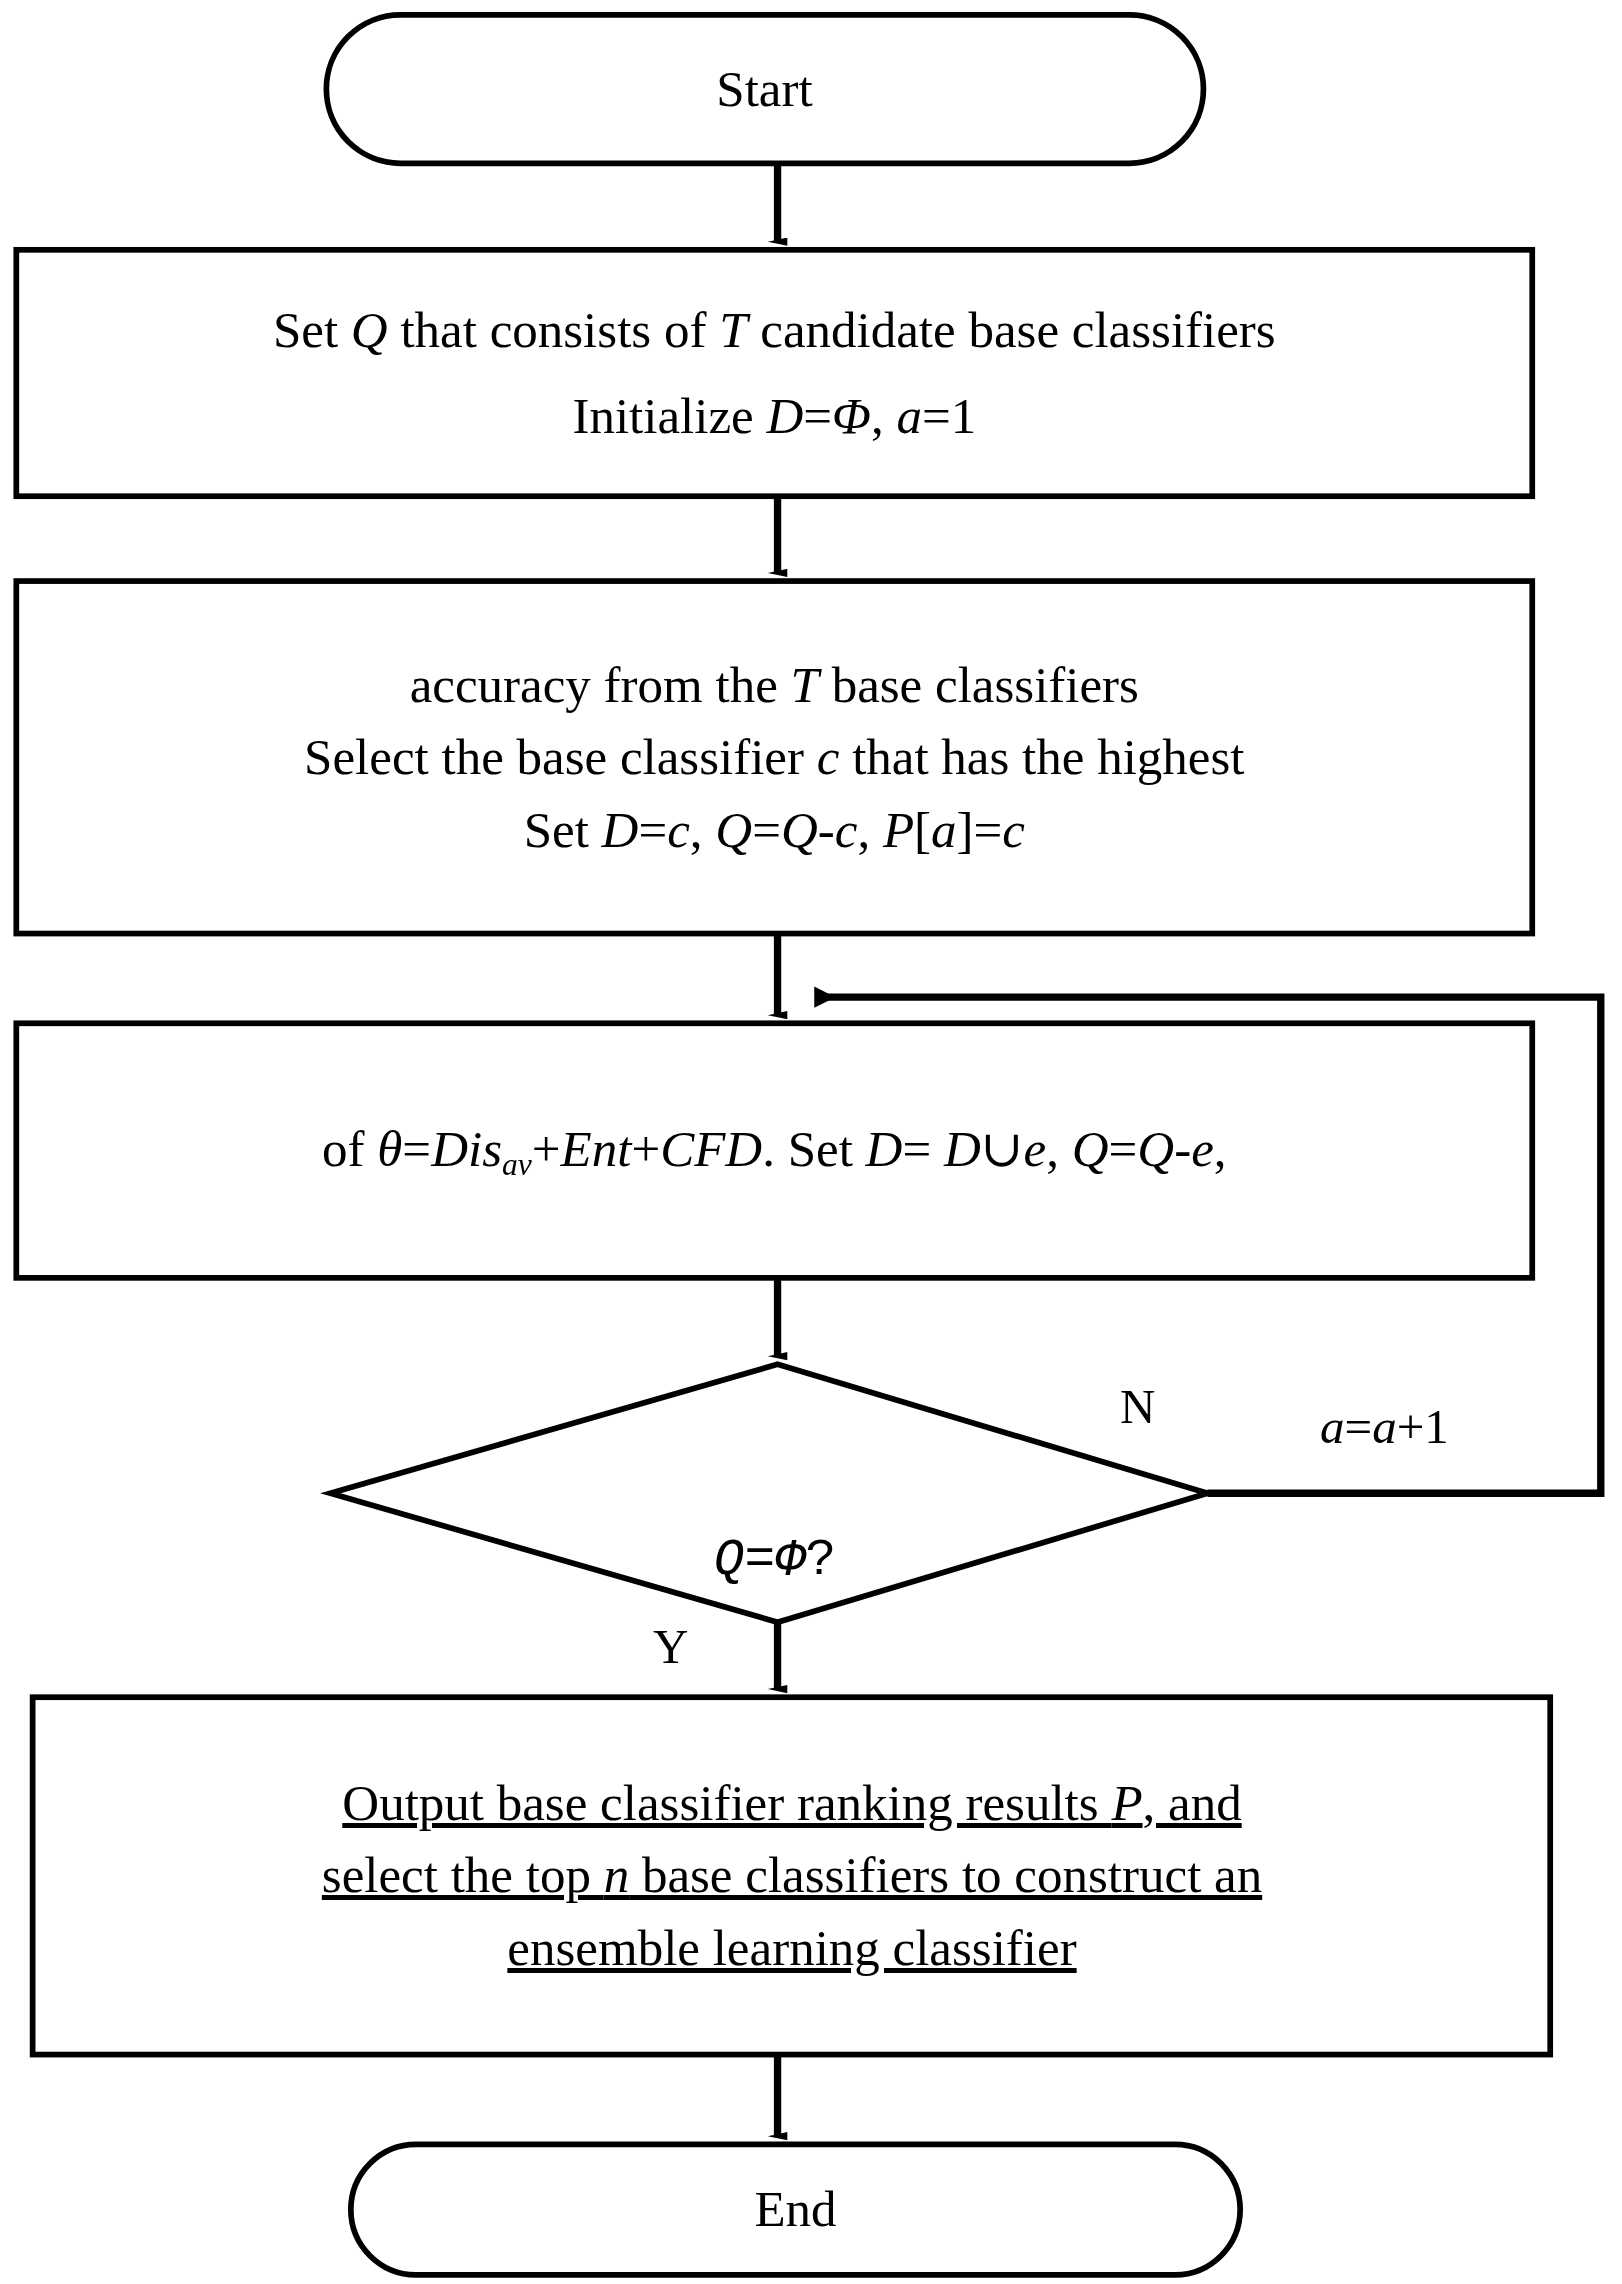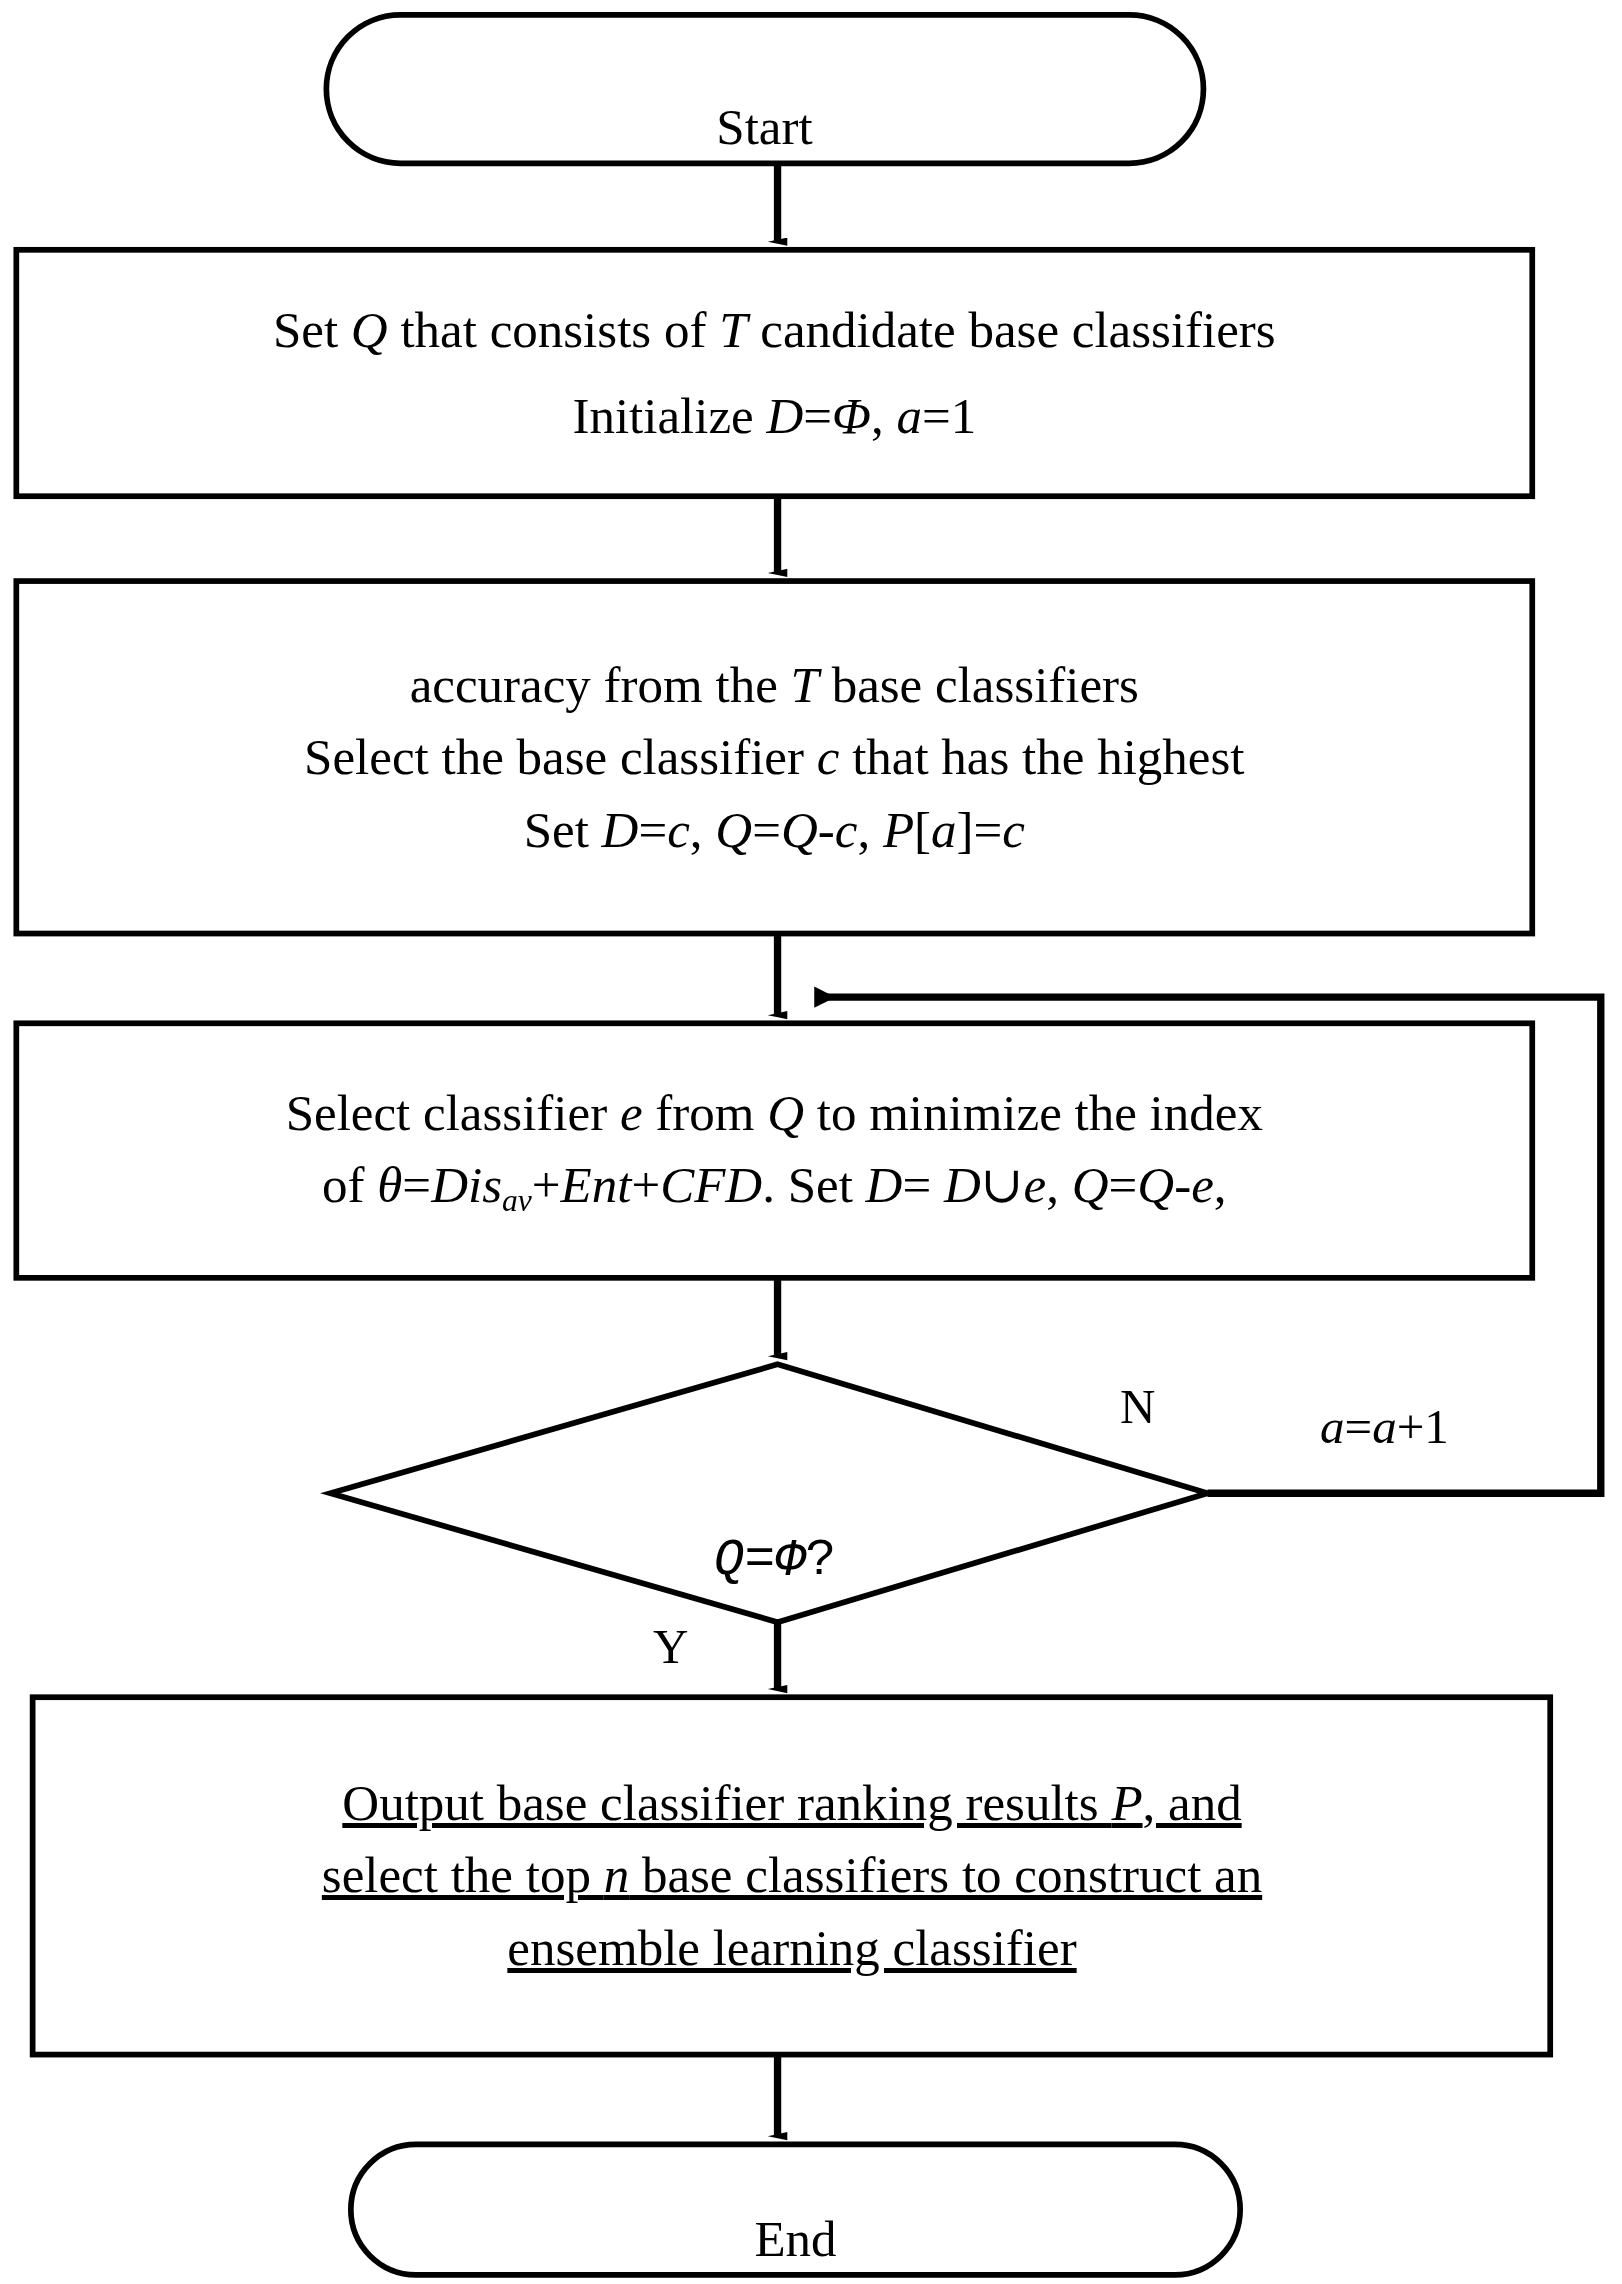--- a/index.html
+++ b/index.html
@@ -34,21 +34,20 @@
     justify-content: center;
     text-align: center;
     color: #000000;
     font-family: "Liberation Serif", "DejaVu Serif", serif;
     line-height: 1.42;
     white-space: pre;
     pointer-events: none;
   }
   .terminator-label {
     font-size: 51px;
-    justify-content: flex-end;
   }
   .process-label {
     font-size: 51px;
   }
   .decision-label {
     font-size: 51px;
     font-style: italic;
   }
   .edge-label {
     position: absolute;
@@ -122,21 +121,20 @@
     <span class="ln"><span>Initialize </span><span class="ital">D</span><span>=</span><span class="ital">Φ</span><span>, </span><span class="ital">a</span><span>=1</span></span>
   </div>
 
   <div class="shape-text process-label" style="left:16.3px; top:581px; width:1516px; height:353px;">
     <span class="ln"><span>accuracy from the </span><span class="ital">T</span><span> base classifiers</span></span>
     <span class="ln"><span>Select the base classifier </span><span class="ital">c</span><span> that has the highest</span></span>
     <span class="ln"><span>Set </span><span class="ital">D</span><span>=</span><span class="ital">c</span><span>, </span><span class="ital">Q</span><span>=</span><span class="ital">Q</span><span>-</span><span class="ital">c</span><span>, </span><span class="ital">P</span><span>[</span><span class="ital">a</span><span>]</span><span>=</span><span class="ital">c</span></span>
   </div>
 
   <div class="shape-text process-label" style="left:16.3px; top:1023px; width:1516px; height:255px;">
-    <span class="ln"><span>Select classifier </span><span class="ital">e</span><span> from </span><span class="ital">Q</span><span> to minimize the index</span></span>
     <span class="ln"><span>of </span><span class="ital">θ</span><span>=</span><span class="ital">Dis</span><span class="sub">av</span><span>+</span><span class="ital">Ent</span><span>+</span><span class="ital">CFD</span><span>. Set </span><span class="ital">D</span><span>= </span><span class="ital">D</span><span>∪</span><span class="ital">e</span><span>, </span><span class="ital">Q</span><span>=</span><span class="ital">Q</span><span>-</span><span class="ital">e</span><span>,</span></span>
   </div>
 
   <div class="shape-text decision-label" style="left:571px; top:1496px; width:408px; height:131px;font-family:Liberation Mono, monospace;">
     <span class="ln"><span>Q</span><span style="font-style:normal">=</span><span>Φ</span><span style="font-style:normal">?</span></span>
   </div>
 
   <div class="shape-text process-label" style="left:33px; top:1697px; width:1518px; height:357px;text-decoration:underline;">
     <span class="ln"><span>Output base classifier ranking results </span><span class="ital">P</span><span>, and</span></span>
     <span class="ln"><span>select the top </span><span class="ital">n</span><span> base classifiers to construct an</span></span>

